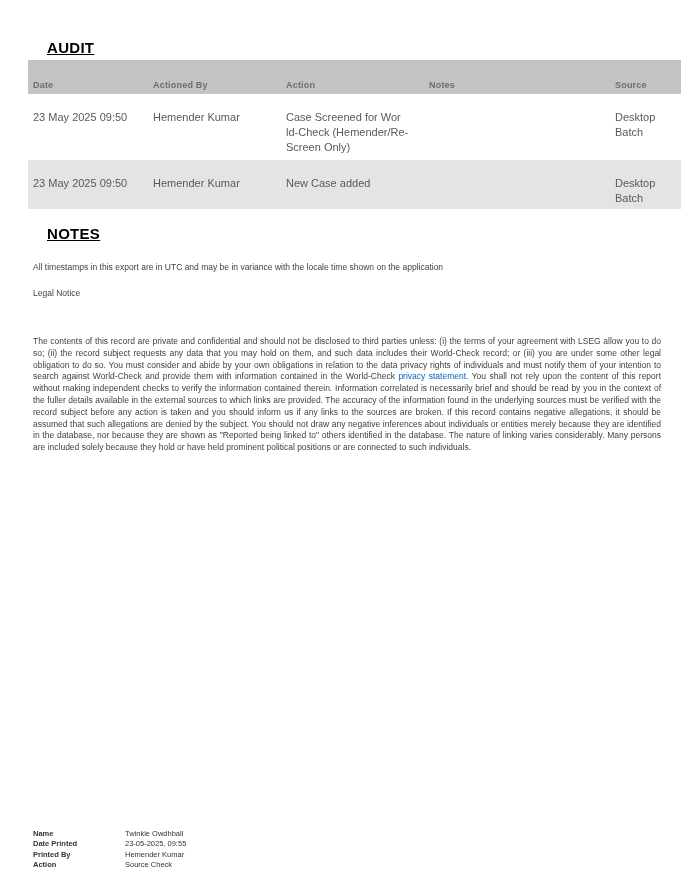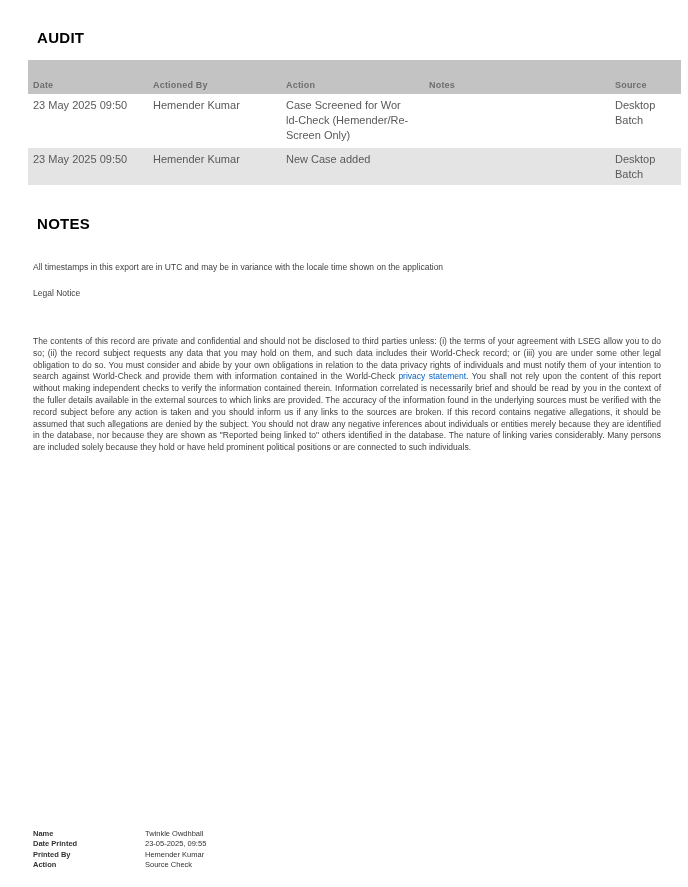--- a/index.html
+++ b/index.html
@@ -8,26 +8,27 @@
     position: relative;
     width: 688px;
     height: 887px;
     background: #ffffff;
     font-family: "Liberation Sans", sans-serif;
     overflow: hidden;
   }
   .section-title {
     position: absolute;
     left: 33px;
-    margin: 4px;
+    margin: 14px;
     font-size: 15px;
     font-weight: bold;
     color: #000000;
     letter-spacing: 0.3px;
     font-family: "Liberation Sans", sans-serif;
+    text-decoration: underline;
   }
   #audit-title { top: 25px; }
   #notes-title { top: 211px; }
 
   
   table.audit-table {
     position: absolute;
     top: 60px;
     left: 28px;
     width: 653px;
@@ -40,21 +41,21 @@
     font-size: 9px;
     font-weight: bold;
     text-align: left;
     padding: 20px 5px 4px 5px;
     letter-spacing: 0.2px;
   }
   .audit-table td {
     font-size: 11px;
     color: #595959;
     vertical-align: top;
-    padding: 4px 5px 3px 5px;
+    padding: 16px 5px 3px 5px;
     line-height: 15px;
     white-space: pre-line;
   }
   .audit-table tr.row-odd td { background: #ffffff; }
   .audit-table tr.row-even td { background: #e4e4e4; border-top: 2px solid #ffffff; }
   .row-odd { height: 51px; }
   .row-even { height: 37px; }
 
   
   .note-small {
@@ -78,21 +79,21 @@
   
   .footer-fields {
     position: absolute;
     left: 33px;
     top: 829px;
     font-size: 7.5px;
     color: #333333;
     line-height: 10.4px;
   }
   .footer-row { display: flex; }
-  .footer-label { width: 112px; font-weight: bold; }
+  .footer-label { width: 92px; font-weight: bold; }
   .footer-value { white-space: nowrap; }
 
   .logo {
     position: absolute;
     top: 842px;
     left: 455px;
     display: flex;
     align-items: center;
   }
   .logo-crest { width: 48px; height: 42px; display: block; }

